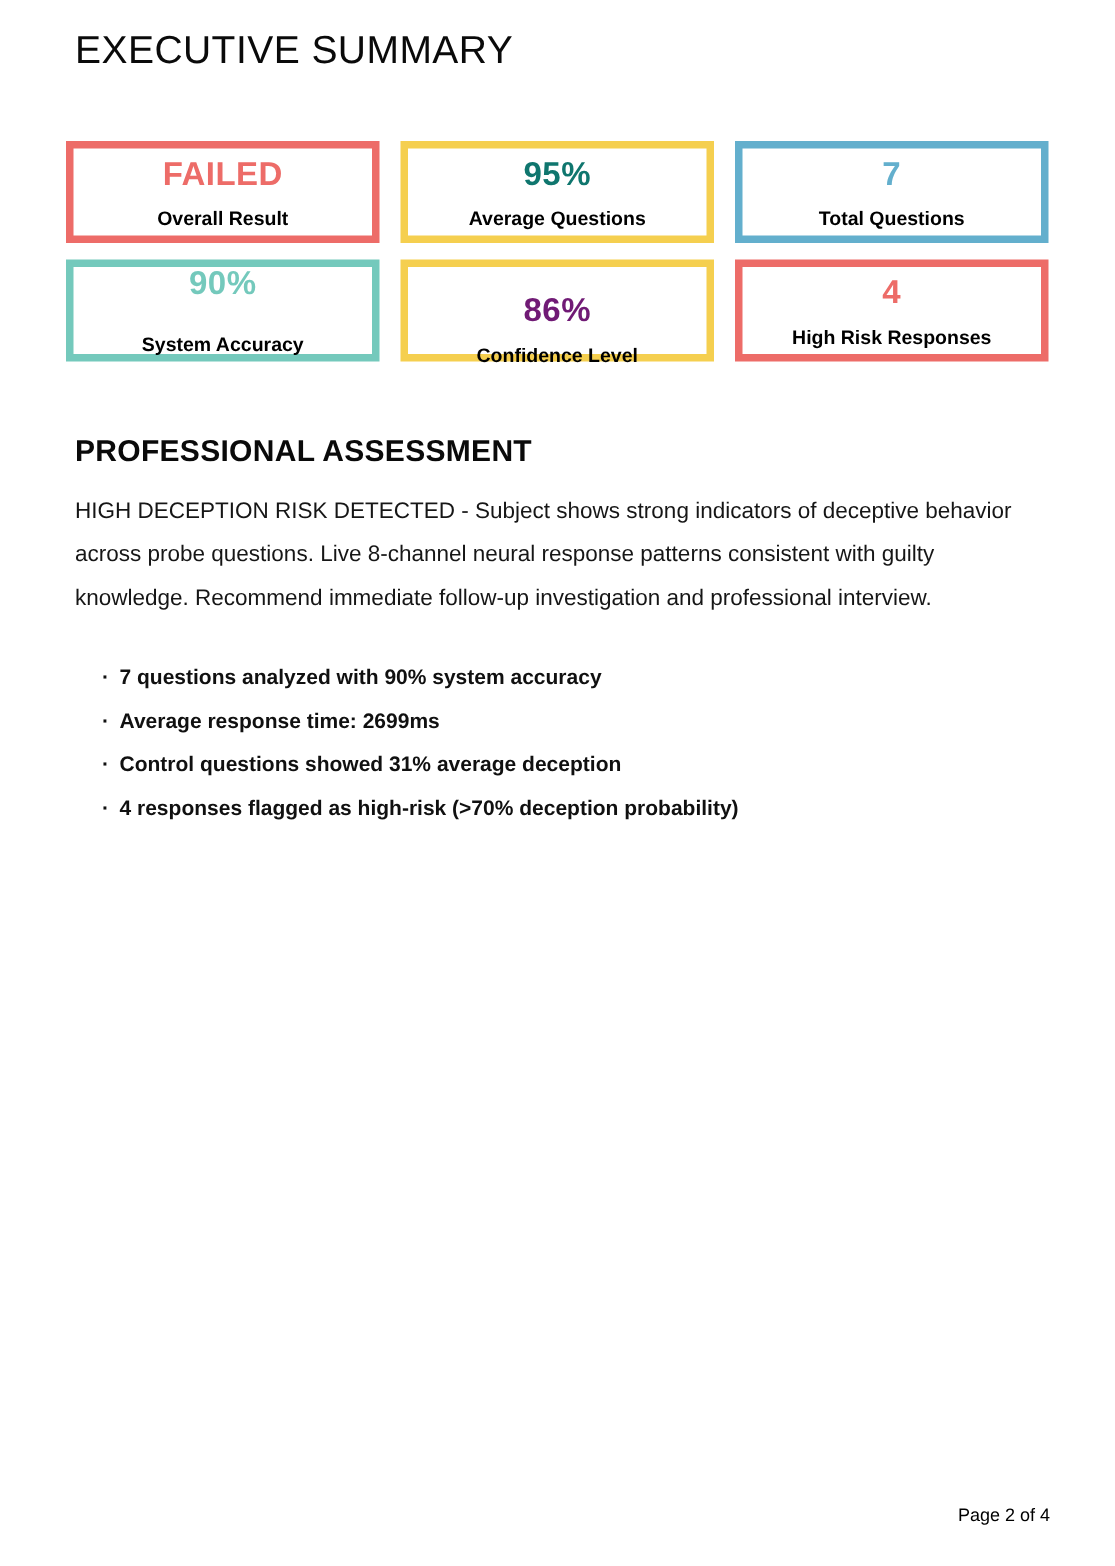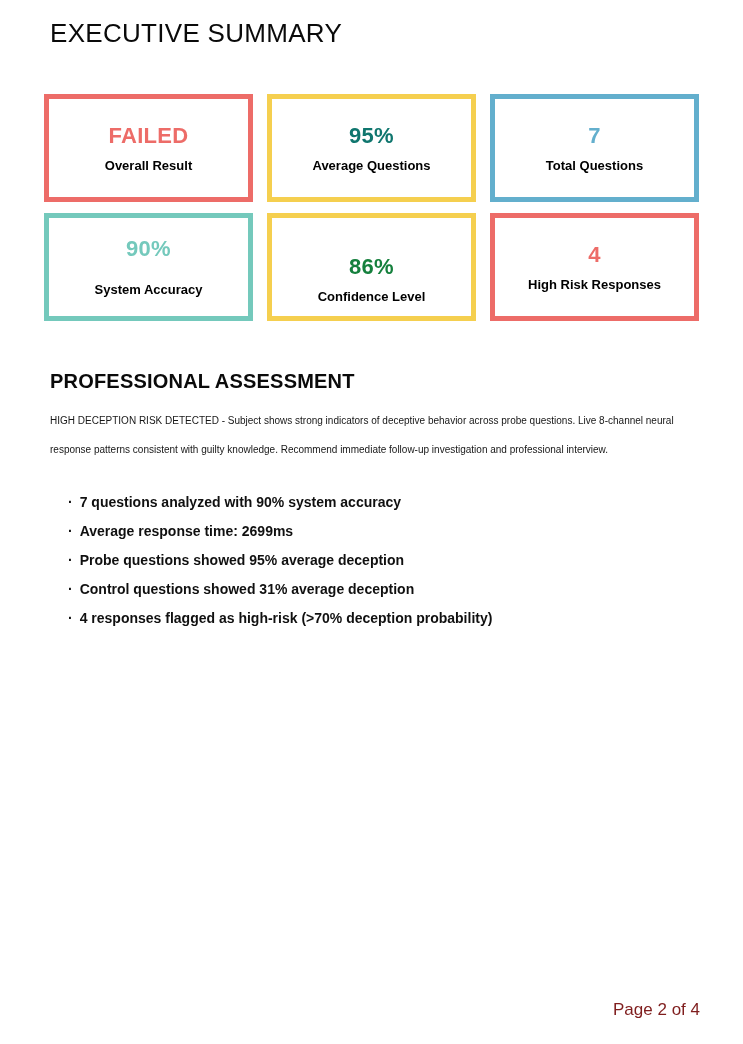--- a/index.html
+++ b/index.html
@@ -24,21 +24,21 @@
   }
   .cards{
     display:grid;
     grid-template-columns:repeat(3,1fr);
     column-gap:14px;
     row-gap:11px;
     margin-top:46px;
   }
   .card{
     box-sizing:border-box;
-    height:108px;
+    height:68px;
     border:5px solid #000;
     background:#ffffff;
     display:flex;
     flex-direction:column;
     align-items:center;
     justify-content:center;
     text-align:right;
   }
   .card-value{
     font-size:22px;
@@ -56,21 +56,21 @@
   .section-heading{
     font-size:20px;
     font-weight:bold;
     color:#0a0a0a;
     margin:0 0 0 6px;
     line-height:23px;
     letter-spacing:0.2px;
   }
   .h2-assessment{margin-top:49px;}
   .assessment-body{
-    font-size:10px;
+    font-size:15px;
     line-height:29px;
     color:#161616;
     margin:13px 0 0 6px;
     max-width:655px;
   }
   .h2-findings{margin-top:10px;}
   ul.findings{
     list-style:none;
     margin:24px 0 0 0;
     padding:0 0 0 24px;
@@ -83,22 +83,22 @@
   }
   ul.findings li::before{
     content:"\00B7";
     margin-right:7px;
     font-weight:bold;
   }
   .footer{
     position:absolute;
     top:1002px;
     right:43px;
-    font-size:17px;
-    color:#7f1d1d;
+    font-size:12px;
+    color:#000000;
     line-height:16px;
   }
 </style>
 </head>
 <body>
 
 <div class="page">
   <div class="content">
 
     <h1 class="page-title">EXECUTIVE SUMMARY</h1>
@@ -114,36 +114,35 @@
       </div>
       <div class="card" style="border-color: rgb(99, 175, 205);">
         <div class="card-value" style="color: rgb(99, 175, 205);">7</div>
         <div class="card-label">Total Questions</div>
       </div>
       <div class="card" style="border-color: rgb(116, 201, 188); gap: 11px;">
         <div class="card-value" style="color: rgb(116, 201, 188);">90%</div>
         <div class="card-label">System Accuracy</div>
       </div>
       <div class="card" style="border-color: rgb(245, 207, 79);">
-        <div class="card-value" style="color: #15803d; margin-top: 24px;">86%</div>
+        <div class="card-value" style="color: #701a75; margin-top: 24px;">86%</div>
         <div class="card-label">Confidence Level</div>
       </div>
       <div class="card" style="border-color: rgb(237, 108, 104);">
         <div class="card-value" style="color: rgb(237, 108, 104);">4</div>
         <div class="card-label">High Risk Responses</div>
       </div>
     </div>
 
     <h2 class="section-heading h2-assessment">PROFESSIONAL ASSESSMENT</h2>
     <p class="assessment-body">HIGH DECEPTION RISK DETECTED - Subject shows strong indicators of deceptive behavior across probe questions. Live 8-channel neural response patterns consistent with guilty knowledge. Recommend immediate follow-up investigation and professional interview.</p>
 
     <ul class="findings">
       <li>7 questions analyzed with 90% system accuracy</li>
       <li>Average response time: 2699ms</li>
-      <li>Probe questions showed 95% average deception</li>
       <li>Control questions showed 31% average deception</li>
       <li>4 responses flagged as high-risk (&gt;70% deception probability)</li>
     </ul>
 
   </div>
 
   <div class="footer">Page 2 of 4</div>
 </div>
 
 </body></html>

